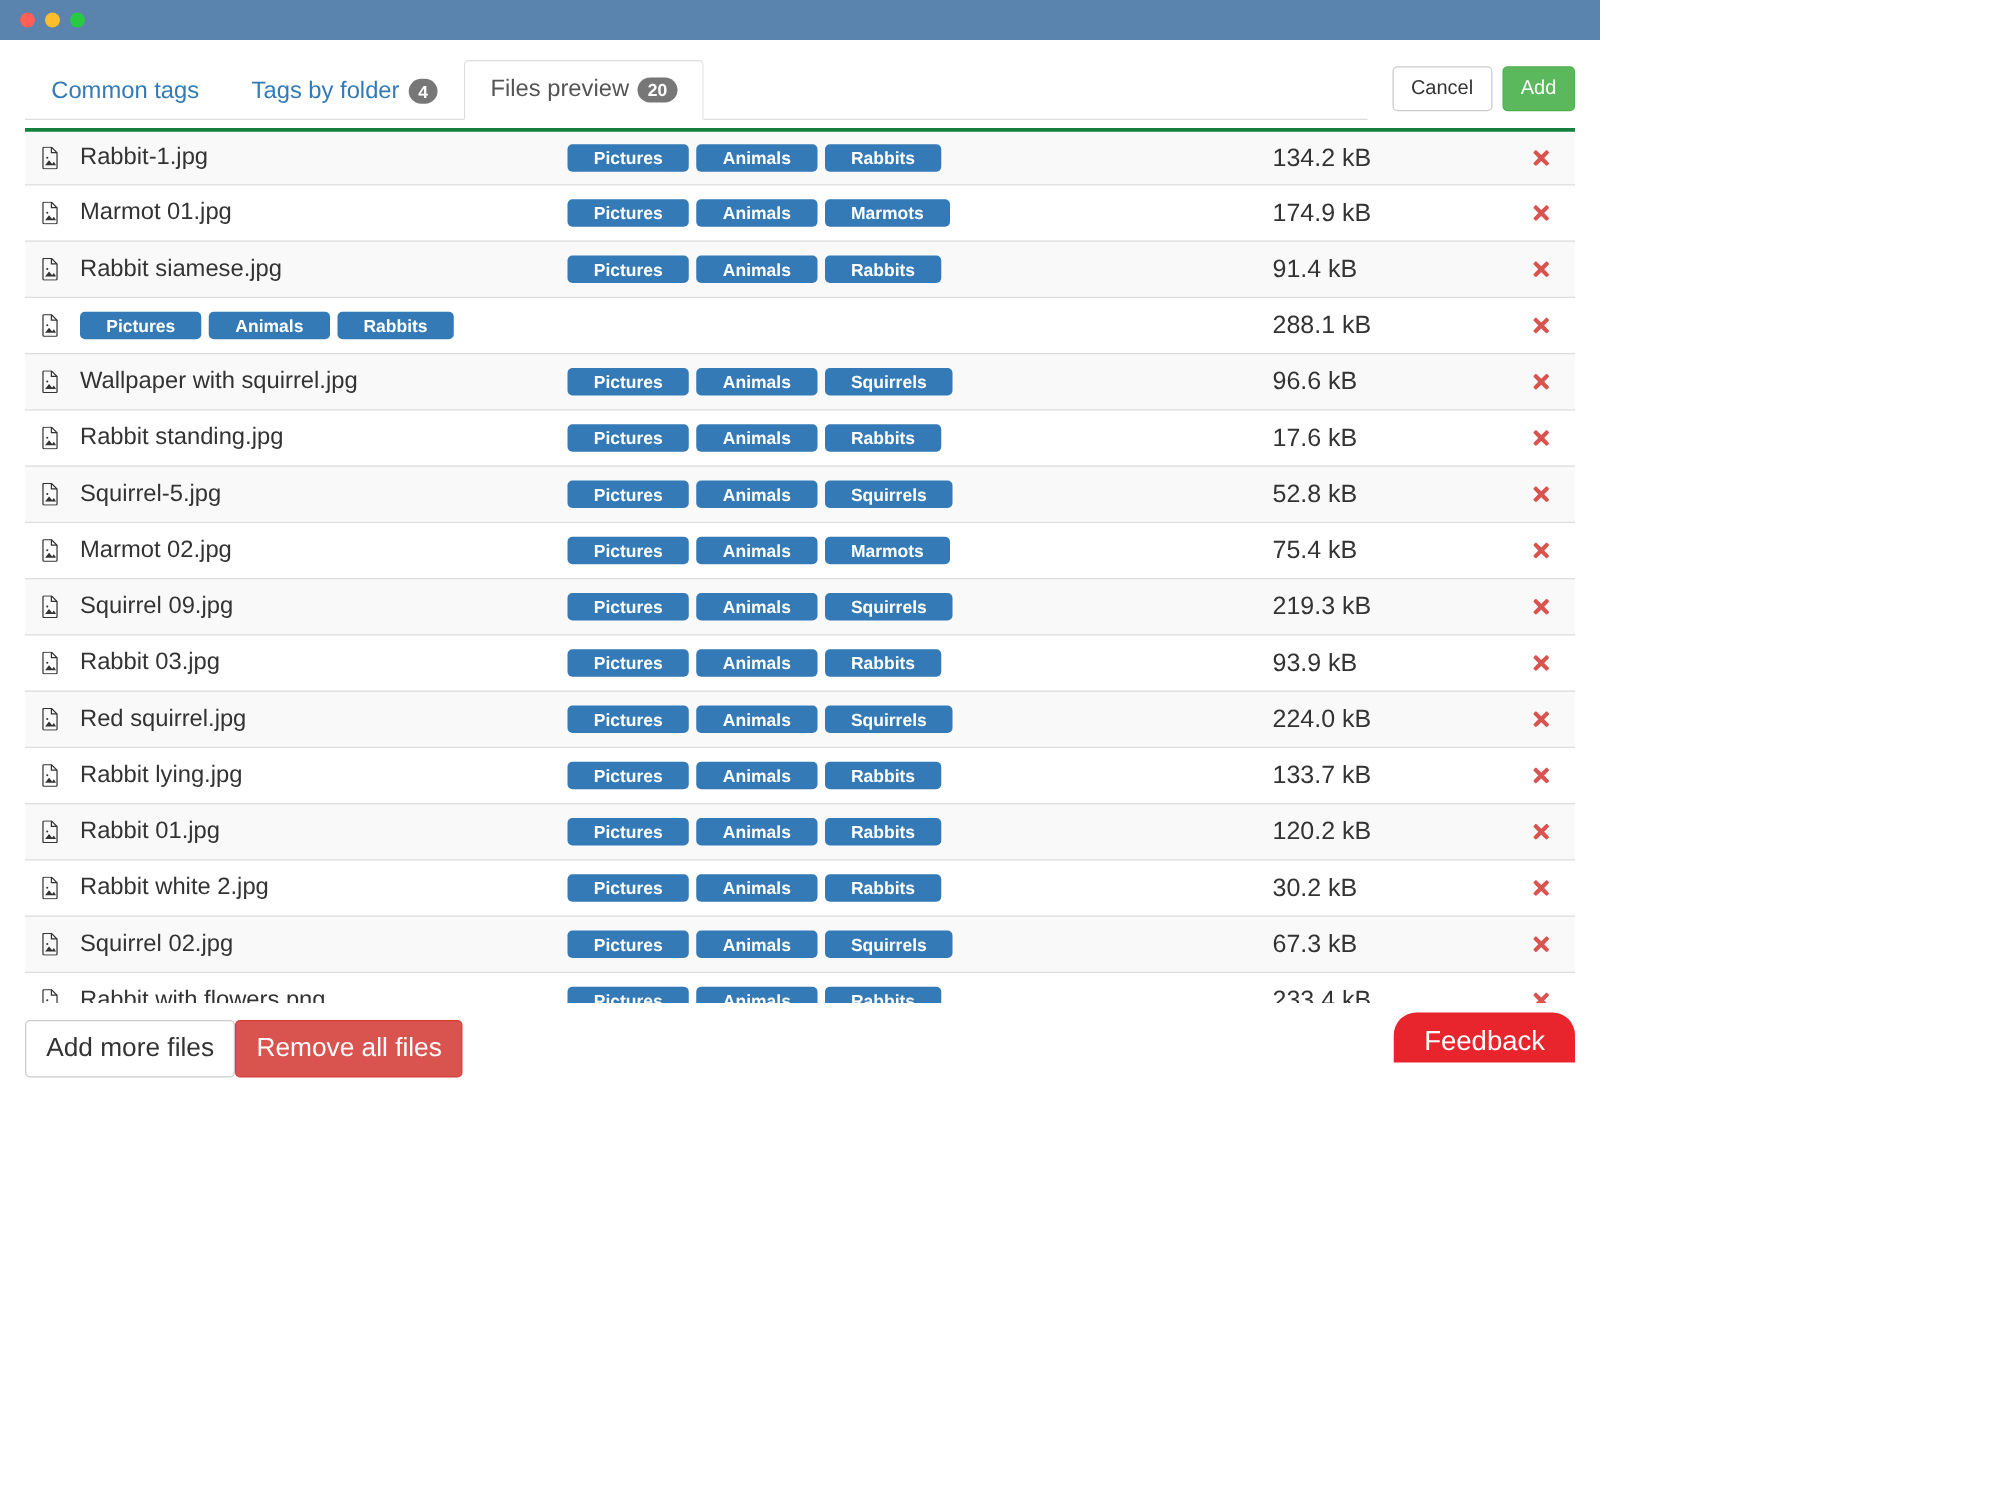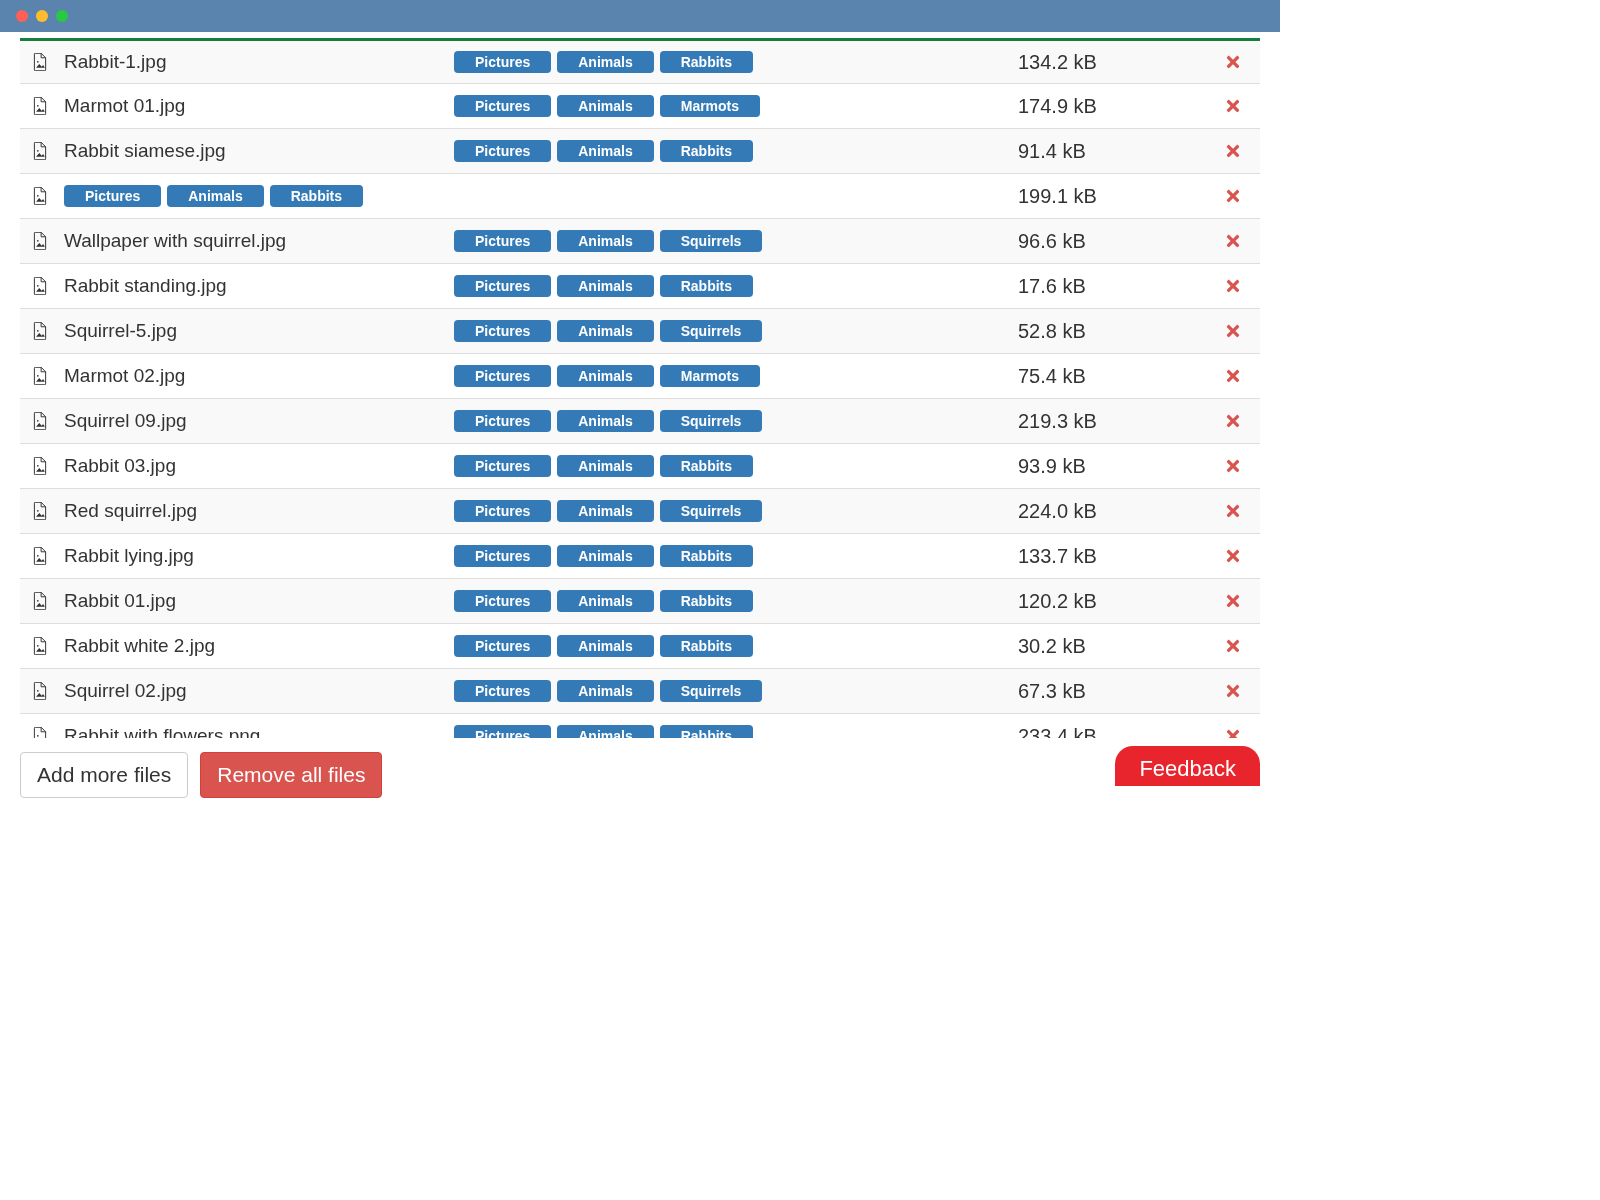--- a/index.html
+++ b/index.html
@@ -190,21 +190,20 @@
       cursor: pointer;
     }
     .file-remove svg {
       width: 18px;
       height: 18px;
     }
 
     .bottom-section {
       padding: 14px 20px 0 20px;
       display: flex;
-      gap: 12px;
       align-items: center;
       position: relative;
     }
     .btn-lg {
       font-size: 21px;
       padding: 10px 16px;
     }
 
     .feedback-button {
       position: absolute;
@@ -224,20 +223,39 @@
 <div class="title-bar">
   <div class="traffic-lights">
     <div class="traffic-light tl-red"></div>
     <div class="traffic-light tl-yellow"></div>
     <div class="traffic-light tl-green"></div>
   </div>
 </div>
 
 <div class="content-area">
 
+  <div class="top-section">
+    <div class="tabs">
+      <div class="tab">
+        <span>Common tags</span>
+      </div>
+      <div class="tab">
+        <span>Tags by folder</span>
+        <span class="badge">4</span>
+      </div>
+      <div class="tab active">
+        <span>Files preview</span>
+        <span class="badge">20</span>
+      </div>
+    </div>
+    <div class="top-buttons">
+      <button class="btn btn-default">Cancel</button>
+      <button class="btn btn-success">Add</button>
+    </div>
+  </div>
 
   <div class="file-list-wrapper" id="file-list">
 
   <div class="file-row">
         <span class="file-icon">
           <svg viewBox="0 0 384 512" fill="none" stroke="#333" stroke-width="28">
   <path d="M224 8 H56 a24 24 0 0 0 -24 24 V480 a24 24 0 0 0 24 24 H328 a24 24 0 0 0 24-24 V136 L224 8 Z"></path>
   <path d="M224 8 V136 H352"></path>
   <circle cx="130" cy="250" r="24" fill="#333" stroke="none"></circle>
   <path d="M80 420 L170 310 L240 390 L280 340 L330 420 Z" fill="#333" stroke="none"></path>
@@ -307,21 +325,21 @@
   <path d="M224 8 V136 H352"></path>
   <circle cx="130" cy="250" r="24" fill="#333" stroke="none"></circle>
   <path d="M80 420 L170 310 L240 390 L280 340 L330 420 Z" fill="#333" stroke="none"></path>
 </svg>
         </span>
         <span class="file-tags">
           <span class="tag">Pictures</span>
           <span class="tag">Animals</span>
           <span class="tag">Rabbits</span>
         </span>
-        <span class="file-size">199.1 kB</span>
+        <span class="file-size">288.1 kB</span>
         <span class="file-remove">
           <svg viewBox="0 0 352 512">
             <path fill="#d9534f" d="M242.7 256l100.1-100.1c12.3-12.3 12.3-32.2 0-44.5l-22.2-22.2c-12.3-12.3-32.2-12.3-44.5 0L176 189.3 75.9 89.1c-12.3-12.3-32.2-12.3-44.5 0L9.2 111.4c-12.3 12.3-12.3 32.2 0 44.5L109.3 256 9.2 356.1c-12.3 12.3-12.3 32.2 0 44.5l22.2 22.2c12.3 12.3 32.2 12.3 44.5 0L176 322.7l100.1 100.1c12.3 12.3 32.2 12.3 44.5 0l22.2-22.2c12.3-12.3 12.3-32.2 0-44.5L242.7 256z"></path>
           </svg>
         </span>
       </div>
       <div class="file-row">
         <span class="file-icon">
           <svg viewBox="0 0 384 512" fill="none" stroke="#333" stroke-width="28">
   <path d="M224 8 H56 a24 24 0 0 0 -24 24 V480 a24 24 0 0 0 24 24 H328 a24 24 0 0 0 24-24 V136 L224 8 Z"></path>

